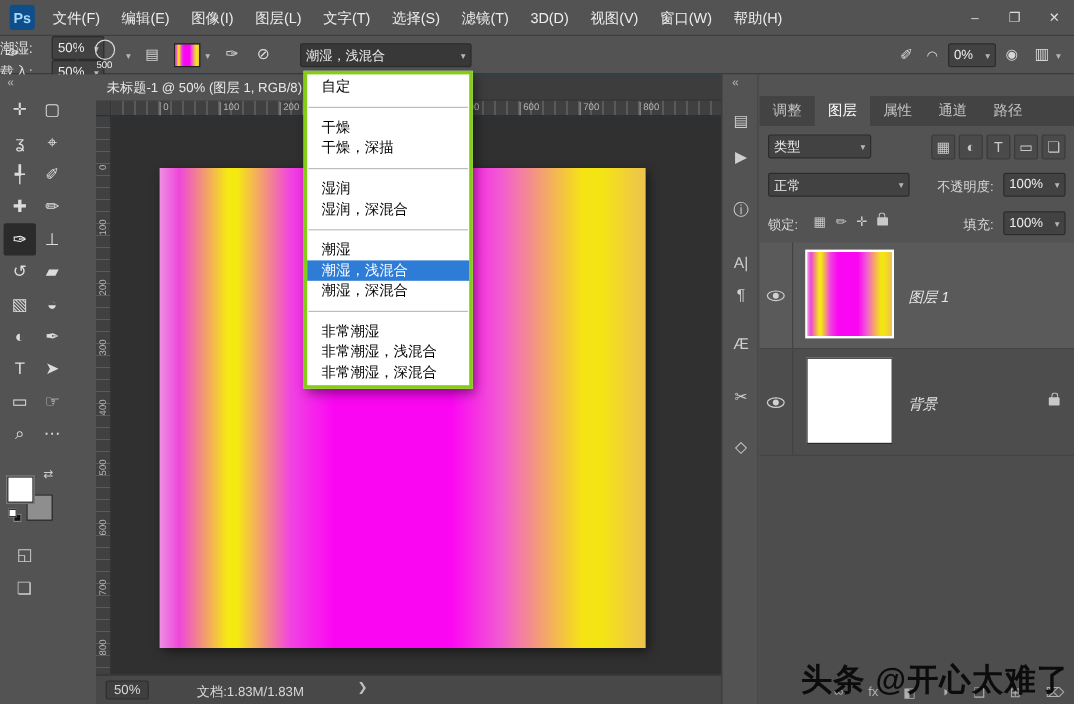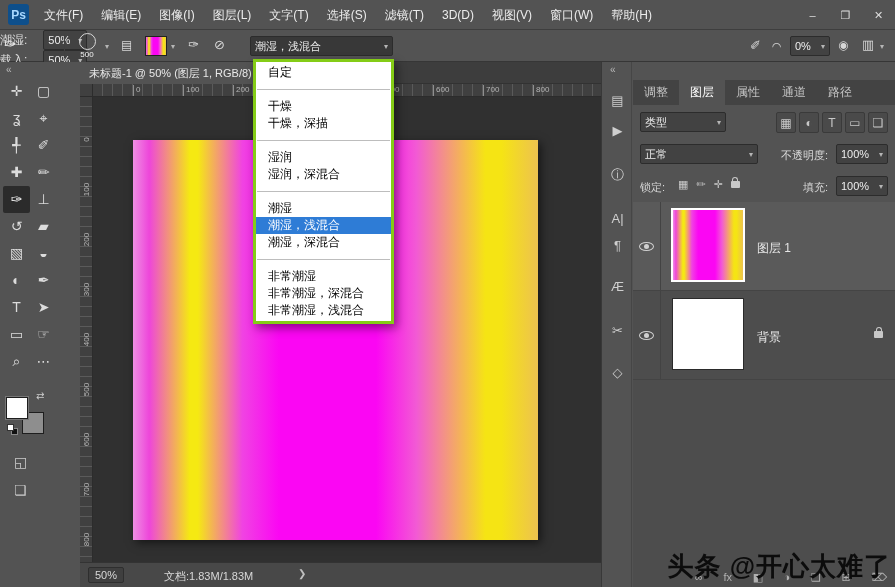--- a/index.html
+++ b/index.html
@@ -105,21 +105,21 @@
   .padlock { display:inline-block; position:relative; width:9px; height:7px; background:#c8c8c8; border-radius:1px; }
   .padlock::before { content:''; position:absolute; left:1.5px; top:-4px; width:4px; height:4px; border:1.5px solid #c8c8c8; border-bottom:none; border-radius:4px 4px 0 0; }
   .layers-list { position:absolute; top:140px; left:0; right:0; bottom:0; background:#4d4d4d; }
   .layer-row { position:relative; height:89px; border-bottom:1px solid #444444; }
   .layer-row.selected { background:#5a5a5a; }
   .eye-cell { position:absolute; left:0; top:0; width:28px; height:100%; border-right:1px solid #434343; display:flex; align-items:center; justify-content:center; }
   .eye { display:inline-block; width:15px; height:9px; border:1px solid #d0d0d0; border-radius:50%; position:relative; }
   .eye::after { content:''; position:absolute; left:4px; top:1px; width:5px; height:5px; border-radius:50%; background:#d0d0d0; }
   .thumb1 { position:absolute; left:38px; top:6px; width:74px; height:74px; border:2px solid #ffffff; }
   .thumb2 { position:absolute; left:39px; top:7px; width:72px; height:72px; background:#ffffff; border:1px solid #2a2a2a; }
-  .lname { position:absolute; left:124px; top:38px; font-size:12px; color:#e6e6e6; }
+  .lname { position:absolute; left:124px; top:38px; font-size:12px; color:#e6e6e6;font-style:italic; }
   .row-lock { position:absolute; right:12px; top:40px; }
   .panel-bottom-icons { position:absolute; bottom:3px; left:62px; right:8px; display:flex; justify-content:space-between; color:#b0b0b0; font-size:11px; }
 
   
   .preset-menu { position:absolute; left:253px; top:59px; width:141px; background:#ffffff; border:3px solid #84cc16; box-shadow:3px 4px 9px rgba(0,0,0,0.45); z-index:100; padding:2px 0; }
   .mi { height:17px; line-height:17px; padding-left:12px; font-size:12px; color:#000000; white-space:nowrap; cursor:default; }
   .mi.selected { background:#2e7cd6; color:#ffffff; }
   .mi.sep { position:relative; padding:0; }
   .mi.sep::after { content:''; position:absolute; left:1px; right:1px; top:8px; border-top:1px solid #bdbdbd; }
 
@@ -399,19 +399,19 @@
       <div class="mi item">干燥，深描</div>
       <div class="mi sep"></div>
       <div class="mi item">湿润</div>
       <div class="mi item">湿润，深混合</div>
       <div class="mi sep"></div>
       <div class="mi item">潮湿</div>
       <div class="mi selected item">潮湿，浅混合</div>
       <div class="mi item">潮湿，深混合</div>
       <div class="mi sep"></div>
       <div class="mi item">非常潮湿</div>
+      <div class="mi item">非常潮湿，浅混合</div>
       <div class="mi item">非常潮湿，深混合</div>
-      <div class="mi item">非常潮湿，浅混合</div>
     </div>
 
   <div class="watermark">头条 @开心太难了</div>
 
 </div>
 
 </body></html>

